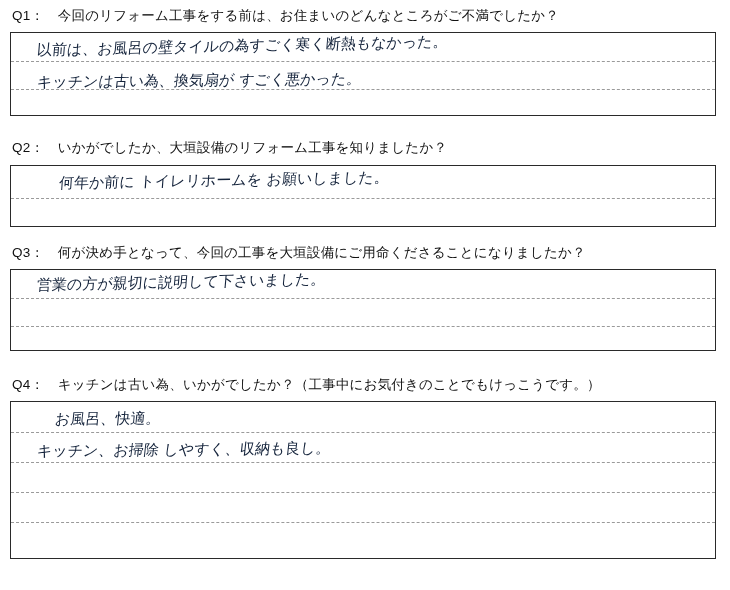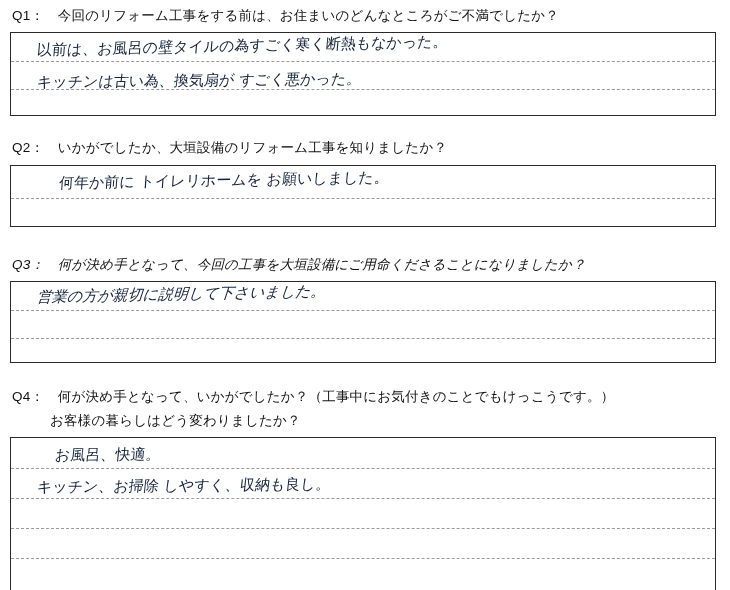--- a/index.html
+++ b/index.html
@@ -82,32 +82,31 @@
   </div>
 
   <div class="q-block" style="margin-top:22px;">
     <div class="q-text">Q2：　いかがでしたか、大垣設備のリフォーム工事を知りましたか？</div>
     <div class="answer-box" style="height:62px;">
       <div class="ruled" style="top:32px;"></div>
       <div class="handwriting hw-l1 hand-c" style="top:8px;left:48px;">何年か前に トイレリホームを お願いしました。</div>
     </div>
   </div>
 
-  <div class="q-block" style="margin-top:28px;font-style:italic;">
+  <div class="q-block" style="margin-top:16px;">
     <div class="q-text">Q3：　何が決め手となって、今回の工事を大垣設備にご用命くださることになりましたか？</div>
     <div class="answer-box" style="height:82px;">
       <div class="ruled" style="top:28px;"></div>
       <div class="ruled" style="top:56px;"></div>
       <div class="handwriting hw-l1 hand-a" style="top:6px;left:26px;">営業の方が親切に説明して下さいました。</div>
     </div>
   </div>
 
   <div class="q-block" style="margin-top:24px;">
-    <div class="q-text">Q4：　何が決め手となって、いかがでしたか？（工事中にお気付きのことでもけっこうです。）</div>
-    <div class="q-text sub">お客様の暮らしはどう変わりましたか？</div>
+    <div class="q-text">Q4：　キッチンは古い為、いかがでしたか？（工事中にお気付きのことでもけっこうです。）</div>
     <div class="answer-box" style="height:158px;">
       <div class="ruled" style="top:30px;"></div>
       <div class="ruled" style="top:60px;"></div>
       <div class="ruled" style="top:90px;"></div>
       <div class="ruled" style="top:120px;"></div>
       <div class="handwriting hw-l1 hand-d" style="top:8px;left:44px;">お風呂、快適。</div>
       <div class="handwriting hw-l2 hand-b" style="top:40px;left:26px;">キッチン、お掃除 しやすく、収納も良し。</div>
     </div>
   </div>
 

